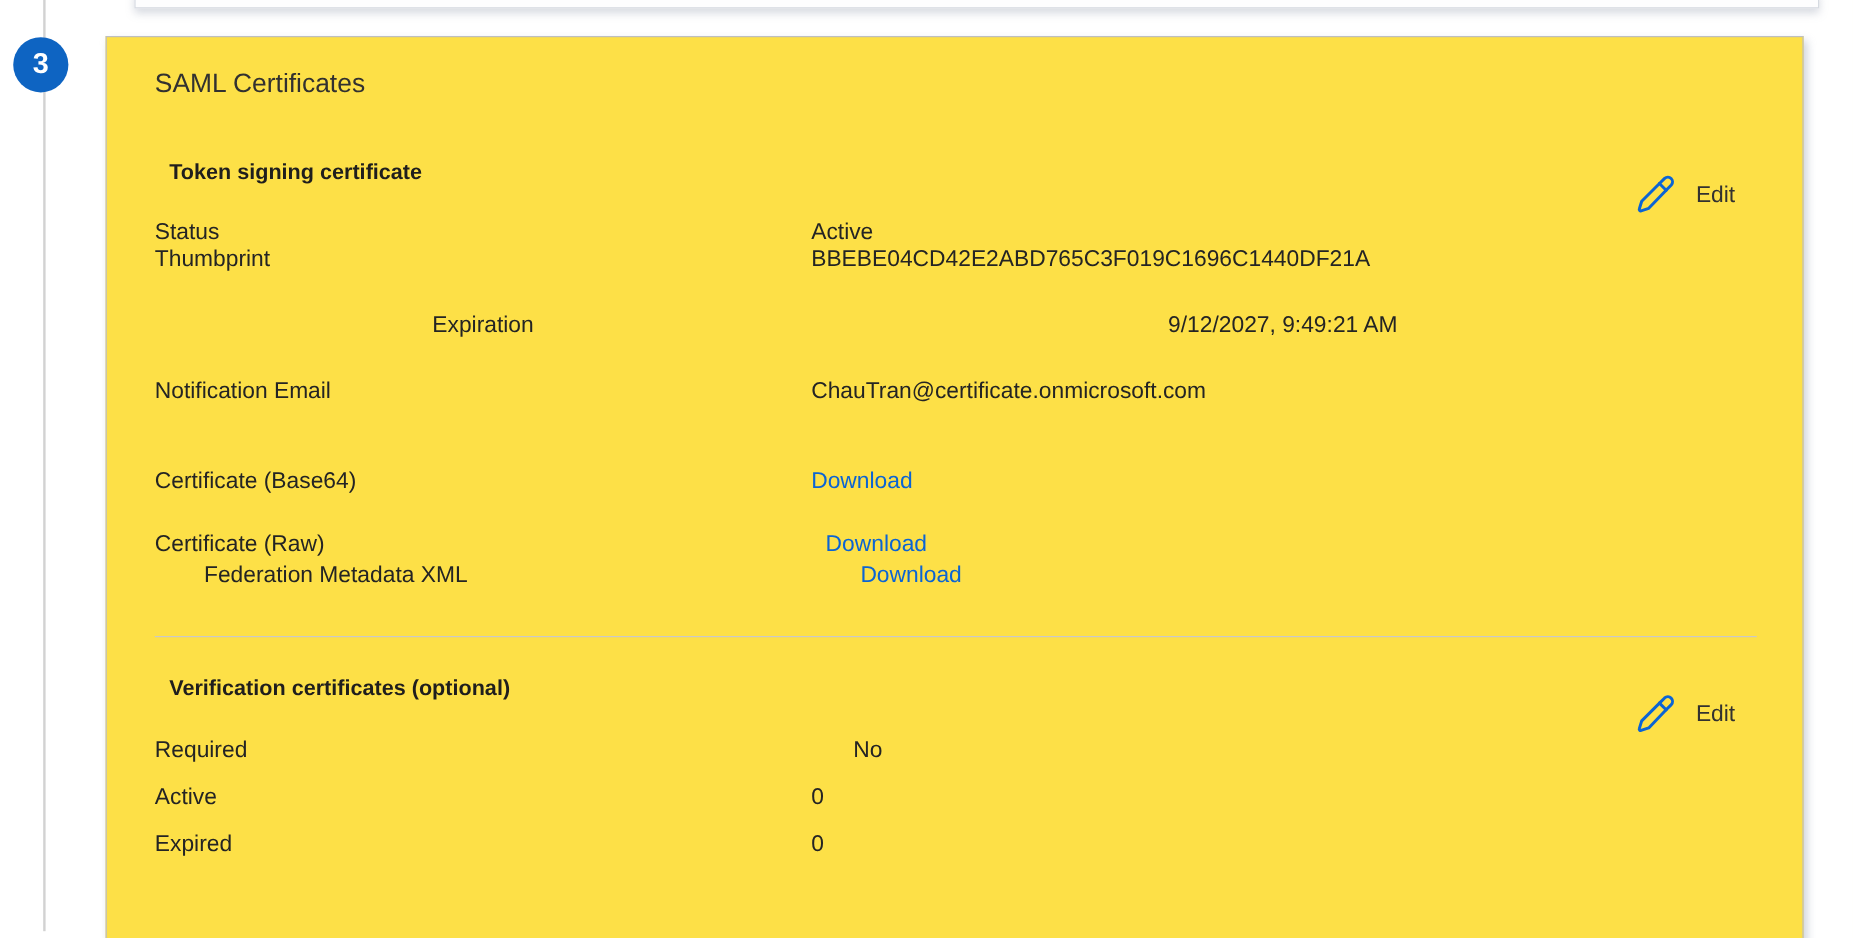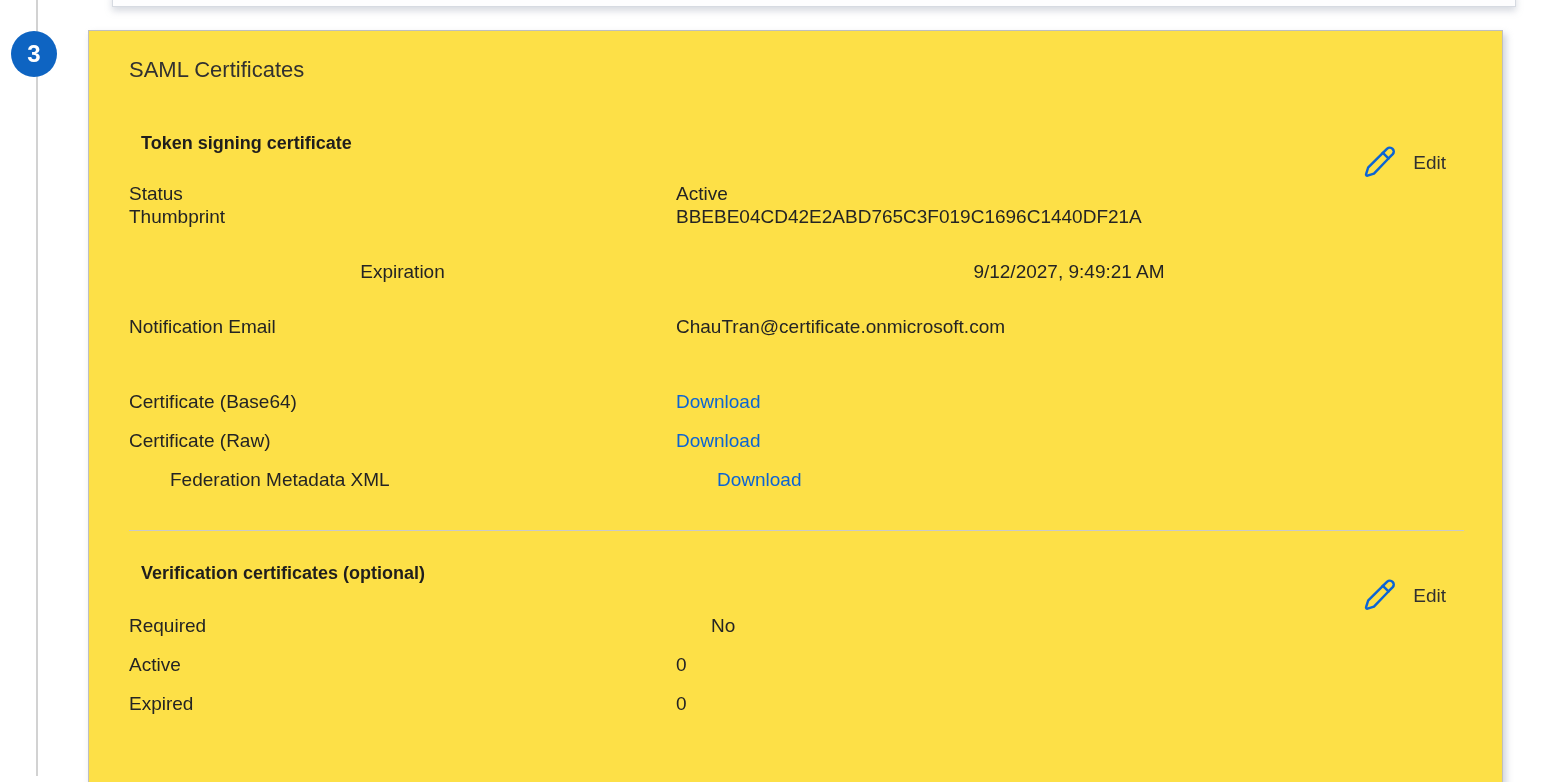--- a/index.html
+++ b/index.html
@@ -32,21 +32,21 @@
   .edit-btn .pencil { width:37px; height:37px; display:block; }
   .edit-btn .edit-label { font-size:19px; color:#323130; }
 
   .row { position:absolute; left:40px; right:40px; display:flex; align-items:flex-start;
     font-size:19px; line-height:26px; }
   .row .label { width:547px; flex:none; color:#242424; }
   .row .value { flex:1; color:#242424; }
 
   .r-s1-0 { top:150px; } .r-s1-1 { top:173px; } .r-s1-2 { top:228px;text-align:center; } .r-s1-3 { top:267px;margin-top:16px; }
   .r-url  { top:302px; align-items:center; }
-  .r-dl-0 { top:358px; } .r-dl-1 { top:397px; } .r-dl-2 { top:436px;margin-left:41px; }
+  .r-dl-0 { top:358px; } .r-dl-1 { top:410px;gap:12px; } .r-dl-2 { top:436px;margin-left:41px; }
   .r-s2-0 { top:582px;gap:35px; } .r-s2-1 { top:621px; } .r-s2-2 { top:660px; }
 
   .r-url .label { align-self:center; }
   .url-box { width:666px; height:42px; background:#f2f2f2; border:2px solid #9b9b9b;
     border-radius:2px; display:flex; align-items:center; padding:0 10px 0 13px; cursor:default; }
   .url-text { font-size:20px; color:#1b1a19; white-space:nowrap; overflow:hidden; flex:1; }
   .copy-btn { width:26px; height:26px; flex:none; margin-left:8px; cursor:pointer;
     display:flex; align-items:center; justify-content:center; }
 
   .dl-link { color:#0b64d4; text-decoration:none; cursor:pointer; }

